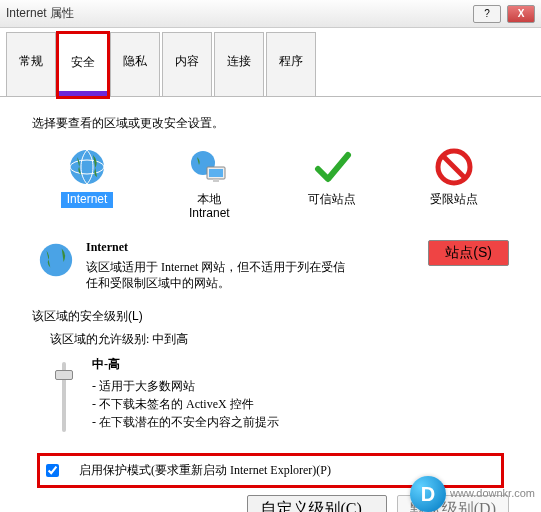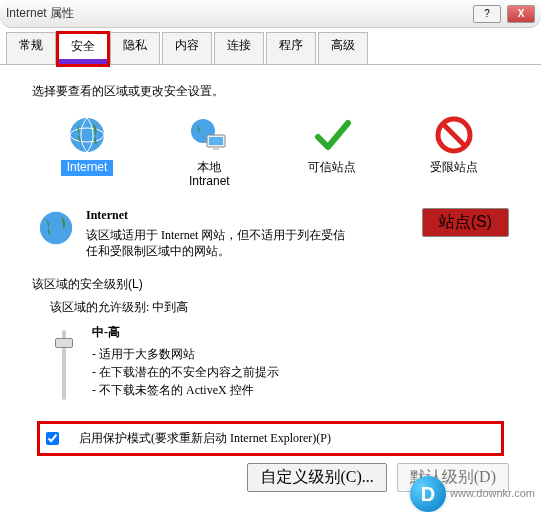--- a/index.html
+++ b/index.html
@@ -1,38 +1,38 @@
 <!DOCTYPE html>
 <html><head>
   <meta charset="utf-8">
   <style>
     * { box-sizing: border-box; margin: 0; padding: 0; }
     body { font-family: "Microsoft YaHei", Tahoma, sans-serif; font-size: 12px; background: #fff; width: 541px; height: 512px; position: relative; overflow: hidden; }
-    .titlebar { height: 28px; background: linear-gradient(to bottom, #fdfdfd, #e8e8e8); border-bottom: 1px solid #ccc; display: flex; align-items: center; padding: 0 6px; border-radius: 12px; }
+    .titlebar { height: 28px; background: linear-gradient(to bottom, #fdfdfd, #e8e8e8); border-bottom: 1px solid #ccc; display: flex; align-items: center; padding: 0 6px; }
     .titlebar .title { flex: 1; font-size: 12px; color: #333; }
     .titlebar .btns { display: flex; gap: 6px; }
     .titlebar .btn { width: 28px; height: 18px; border: 1px solid #999; border-radius: 2px; display: flex; align-items: center; justify-content: center; font-size: 10px; background: #f4f4f4; }
     .titlebar .btn.close { background: linear-gradient(to bottom,#e97a7a,#c84141); color:#fff; font-weight:bold; }
     .tabs { display: flex; padding: 4px 6px 0 6px; background: #fff; border-bottom: 1px solid #bbb; position: relative; }
-    .tab { padding: 4px 12px; border: 1px solid #bbb; border-bottom: none; background: #f3f3f3; margin-right: 2px; font-size: 12px; position: relative; }
+    .tab { padding: 20px 12px; border: 1px solid #bbb; border-bottom: none; background: #f3f3f3; margin-right: 2px; font-size: 12px; position: relative; }
     .tab.active { background: #fff; border-bottom: 6px solid #6d28d9; top: 1px; z-index: 2; }
     .tab.hl { outline: 3px solid #d00; outline-offset: -1px; }
     .content { padding: 10px 32px; position: relative; }
     .section-label { margin: 8px 0 10px 0; font-size: 12px; }
     .zones { display: flex; justify-content: space-between; margin: 0 10px 14px 10px; }
     .zone { display: flex; flex-direction: column; align-items: center; width: 90px; padding: 4px; }
     .zone-icon { width: 42px; height: 42px; display: flex; align-items: center; justify-content: center; font-size: 30px; }
     .zone-label { margin-top: 4px; font-size: 12px; text-align: center; padding: 1px 6px; line-height: 1.15; }
     .zone.sel .zone-label { background: #3399ff; color: #fff; }
     .desc-row { display: flex; gap: 10px; margin: 6px 0 16px 4px; align-items: flex-start; }
     .desc-row .globe { width: 40px; height: 40px; font-size: 30px; display:flex; align-items:center; justify-content:center; }
     .desc-row .text { flex: 1; }
     .desc-row .zname { font-weight: bold; font-family: SimSun, serif; margin-bottom: 4px; }
     .desc-row .zdesc { font-family: SimSun, serif; line-height: 1.4; max-width: 260px; }
-    .sites-btn { padding: 3px 16px; border: 1px solid #888; background: #b91c1c; border-radius: 2px; font-size: 16px; align-self: flex-start; }
+    .sites-btn { padding: 3px 16px; border: 1px solid #888; background: #ef4444; border-radius: 2px; font-size: 14px; align-self: flex-start; }
     .sec-level-box { margin-top: 4px; }
     .sec-level-label { margin-bottom: 6px; }
     .allowed-label { margin: 4px 0 8px 18px; font-family: SimSun, serif; }
     .slider-row { display: flex; gap: 16px; align-items: flex-start; margin-left: 20px; margin-bottom: 10px; }
     .slider { width: 24px; height: 90px; display: flex; flex-direction: column; align-items: center; justify-content: flex-start; padding-top: 6px; }
     .slider-track { width: 4px; height: 70px; background: #ccc; position: relative; border-radius: 2px; }
     .slider-thumb { position: absolute; top: 8px; left: -7px; width: 18px; height: 10px; background: #ddd; border: 1px solid #888; border-radius: 2px; }
     .slider-desc .lvl-name { font-weight: bold; font-family: SimSun, serif; margin-bottom: 4px; }
     .slider-desc .bullets { font-family: SimSun, serif; line-height: 1.5; }
     .protected-row { margin: 6px 8px 10px 8px; padding: 6px 6px; outline: 3px solid #d00; display: flex; align-items: center; gap: 20px; }
@@ -55,21 +55,20 @@
   </div>
 </div>
 
 <div class="tabs">
   <div class="tab">常规</div>
   <div class="tab active hl">安全</div>
   <div class="tab">隐私</div>
   <div class="tab">内容</div>
   <div class="tab">连接</div>
   <div class="tab">程序</div>
-  <div class="tab">高级</div>
 </div>
 
 <div class="content">
   <div class="section-label">选择要查看的区域或更改安全设置。</div>
 
   <div class="zones">
     <div class="zone sel">
       <div class="zone-icon">
         <svg viewBox="0 0 40 40" width="40" height="40">
             <circle cx="20" cy="20" r="17" fill="#4aa3e6"></circle>
@@ -134,22 +133,22 @@
     <div class="slider-row">
       <div class="slider">
         <div class="slider-track">
           <div class="slider-thumb"></div>
         </div>
       </div>
       <div class="slider-desc">
         <div class="lvl-name">中-高</div>
         <div class="bullets">
           <div>- 适用于大多数网站</div>
+          <div>- 不下载未签名的 ActiveX 控件</div>
           <div>- 在下载潜在的不安全内容之前提示</div>
-          <div>- 不下载未签名的 ActiveX 控件</div>
         </div>
       </div>
     </div>
 
     <div class="protected-row">
       <input type="checkbox" checked="" style="">
       <label>启用保护模式(要求重新启动 Internet Explorer)(P)</label>
     </div>
 
     <div class="bottom-btns">

